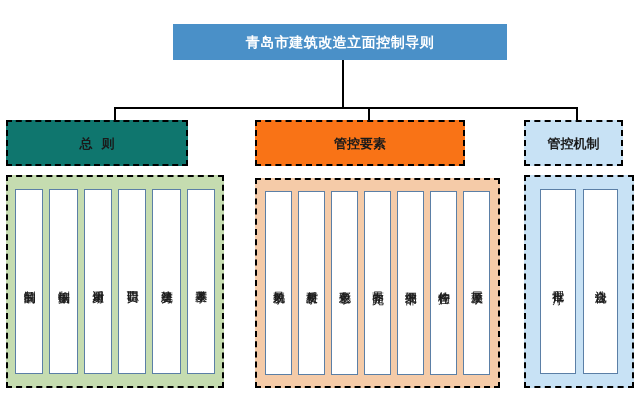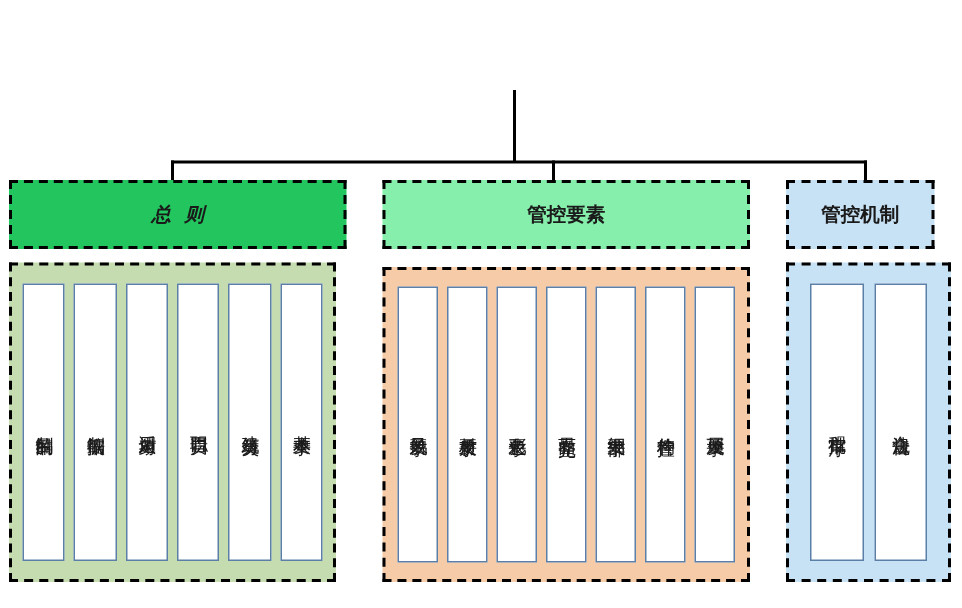--- a/index.html
+++ b/index.html
@@ -63,22 +63,22 @@
     justify-content: center;
     box-sizing: border-box;
   }
   .section-header-text {
     font-size: 13px;
     font-weight: bold;
     color: #1a1a1a;
     line-height: 1;
     white-space: pre;
   }
-  .hdr-general  { left: 6px;   top: 120px; width: 225px; height: 46px; background: #22c55e; font-style: italic; }
-  .hdr-elements { left: 255px; top: 120px; width: 245px; height: 46px; background: #86efac; }
+  .hdr-general  { left: 6px;   top: 120px; width: 182px; height: 46px; background: #0f766e; }
+  .hdr-elements { left: 255px; top: 120px; width: 210px; height: 46px; background: #f97316; }
   .hdr-mechanism{ left: 524px; top: 120px; width: 99px; height: 46px; background: #c8e2f5; }
 
   
   .section-body {
     position: absolute;
     border: 2px dashed #000000;
     box-sizing: border-box;
     display: flex;
     align-items: stretch;
     justify-content: center;
@@ -116,20 +116,23 @@
     line-height: 1.08;
     letter-spacing: 0.5px;
     white-space: nowrap;
   }
 </style>
 </head>
 <body>
 
 <div id="diagram-root">
 
+  <div class="title-box">
+    <span class="title-text">青岛市建筑改造立面控制导则</span>
+  </div>
 
   <div class="connector conn-v-main"></div>
   <div class="connector conn-h-main"></div>
   <div class="connector conn-v-left"></div>
   <div class="connector conn-v-mid"></div>
   <div class="connector conn-v-right"></div>
 
   <div class="section-header hdr-general">
     <span class="section-header-text">总  则</span>
   </div>

